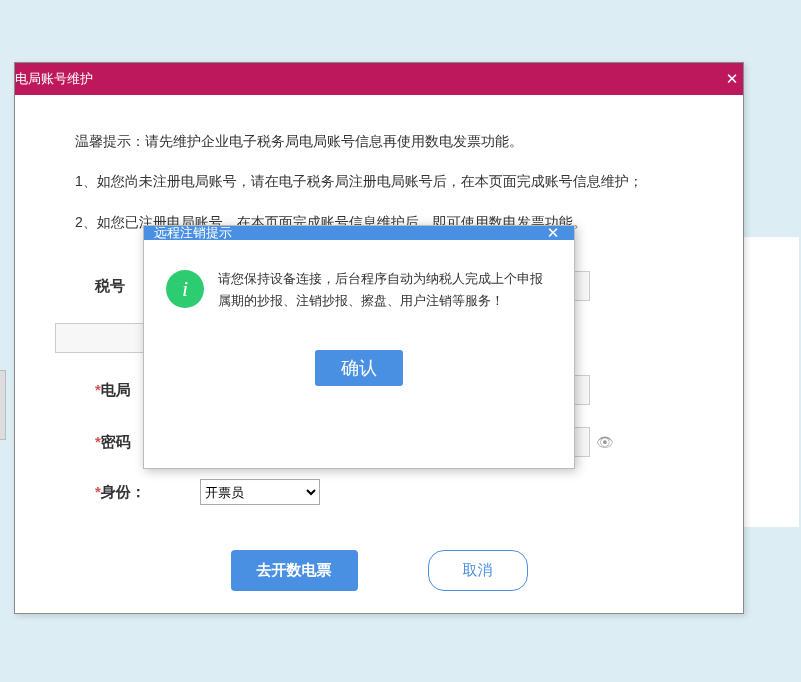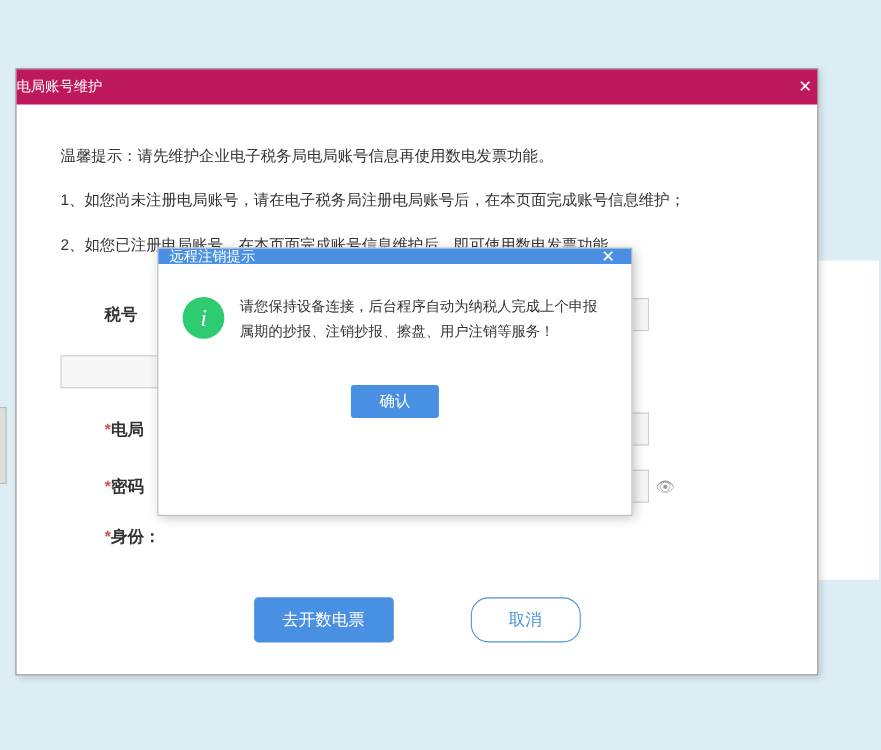--- a/index.html
+++ b/index.html
@@ -39,20 +39,21 @@
       text-align: center;
     }
     .outer-body {
       padding: 35px 40px 30px 40px;
       font-size: 14px;
       color: #333;
     }
     .tip-line {
       margin-bottom: 18px;
       line-height: 1.6;
+      margin-left: 20px;
     }
     .form-area {
       margin-top: 38px;
     }
     .form-row {
       display: flex;
       align-items: center;
       margin-bottom: 22px;
     }
     .form-label {
@@ -90,20 +91,21 @@
       margin-top: 45px;
     }
     .btn-primary {
       background: #4a90e2;
       color: #fff;
       border: none;
       border-radius: 4px;
       padding: 10px 26px;
       font-size: 15px;
       cursor: pointer;
+      font-weight: bold;
     }
     .btn-secondary {
       background: #fff;
       color: #4a90e2;
       border: 1px solid #4a90e2;
       border-radius: 16px;
       padding: 10px 34px;
       font-size: 15px;
       cursor: pointer;
     }
@@ -167,21 +169,21 @@
     .inner-btn-row {
       text-align: center;
       margin-top: 18px;
     }
     .inner-confirm {
       background: #4a90e2;
       color: #fff;
       border: none;
       border-radius: 3px;
       padding: 6px 26px;
-      font-size: 14px;
+      font-size: 18px;
       cursor: pointer;
     }
     .left-tab-stub {
       position: absolute;
       left: 0;
       top: 370px;
       width: 6px;
       height: 70px;
       background: #ddd;
       border: 1px solid #bbb;
@@ -216,20 +218,23 @@
         <div class="form-label"><span class="req">*</span><span>电局</span></div>
         <input class="form-input" style="">
       </div>
       <div class="form-row">
         <div class="form-label"><span class="req">*</span><span>密码</span></div>
         <input class="form-input" type="password" style="">
         <span class="eye-icon">👁</span>
       </div>
       <div class="form-row">
         <div class="form-label"><span class="req">*</span><span>身份：</span></div>
+        <select class="form-select">
+          <option>开票员</option>
+        </select>
       </div>
     </div>
 
     <div class="btn-row">
       <button class="btn-primary">去开数电票</button>
       <button class="btn-secondary">取消</button>
     </div>
   </div>
 </div>
 

